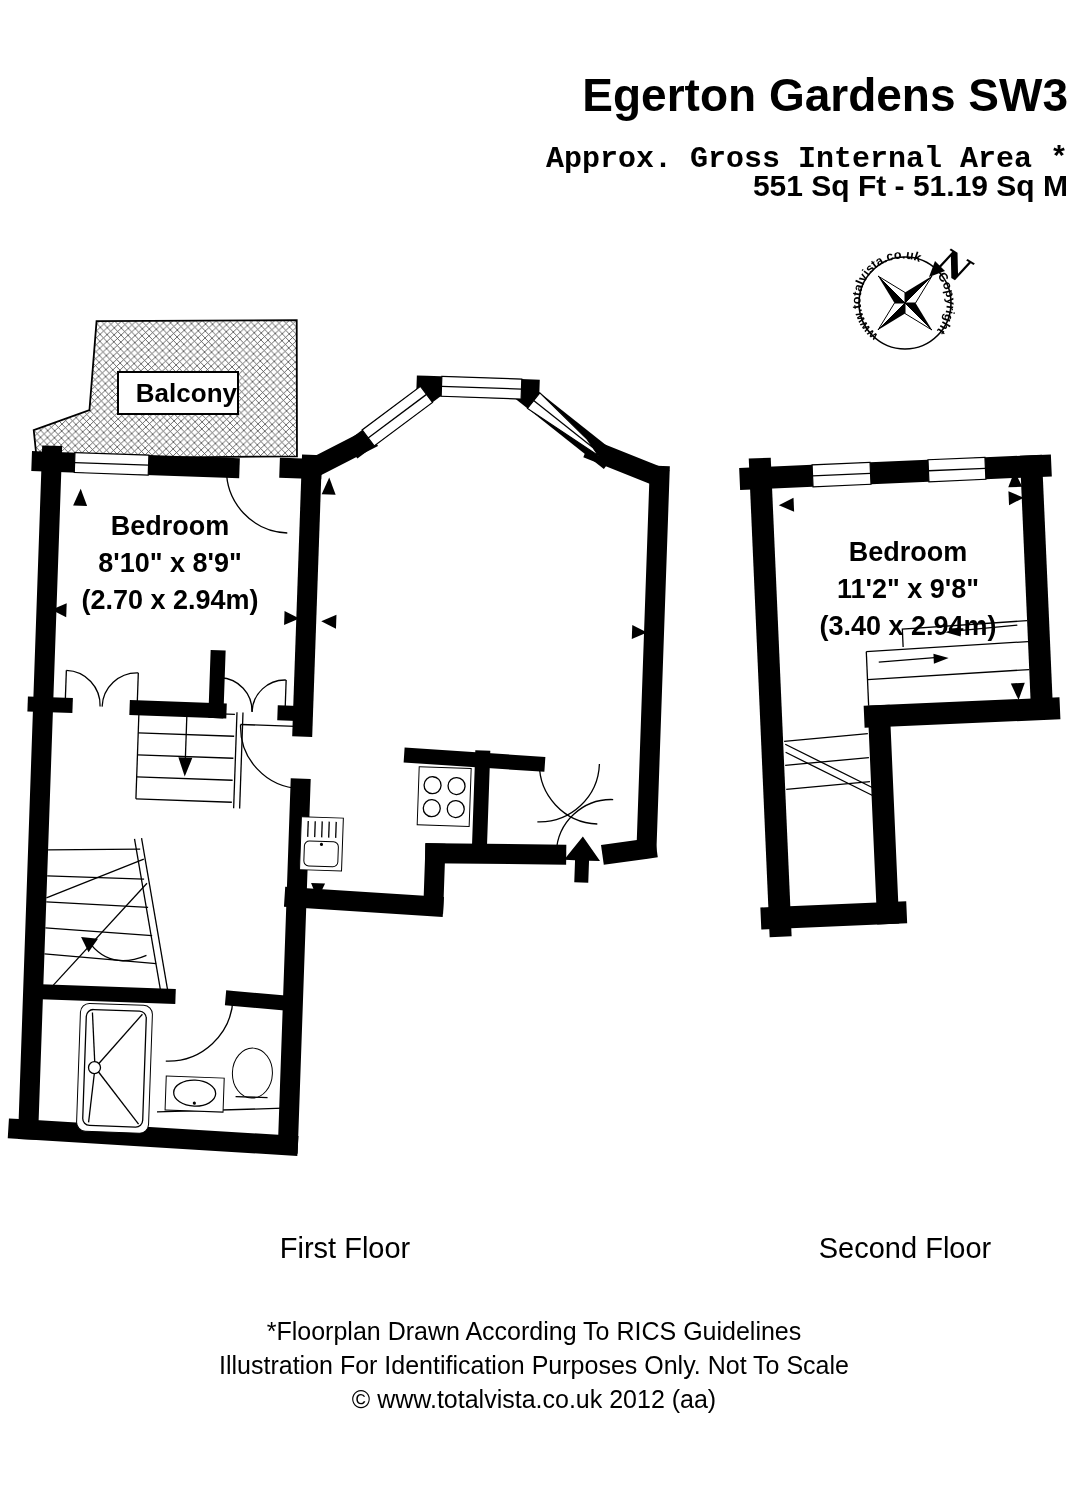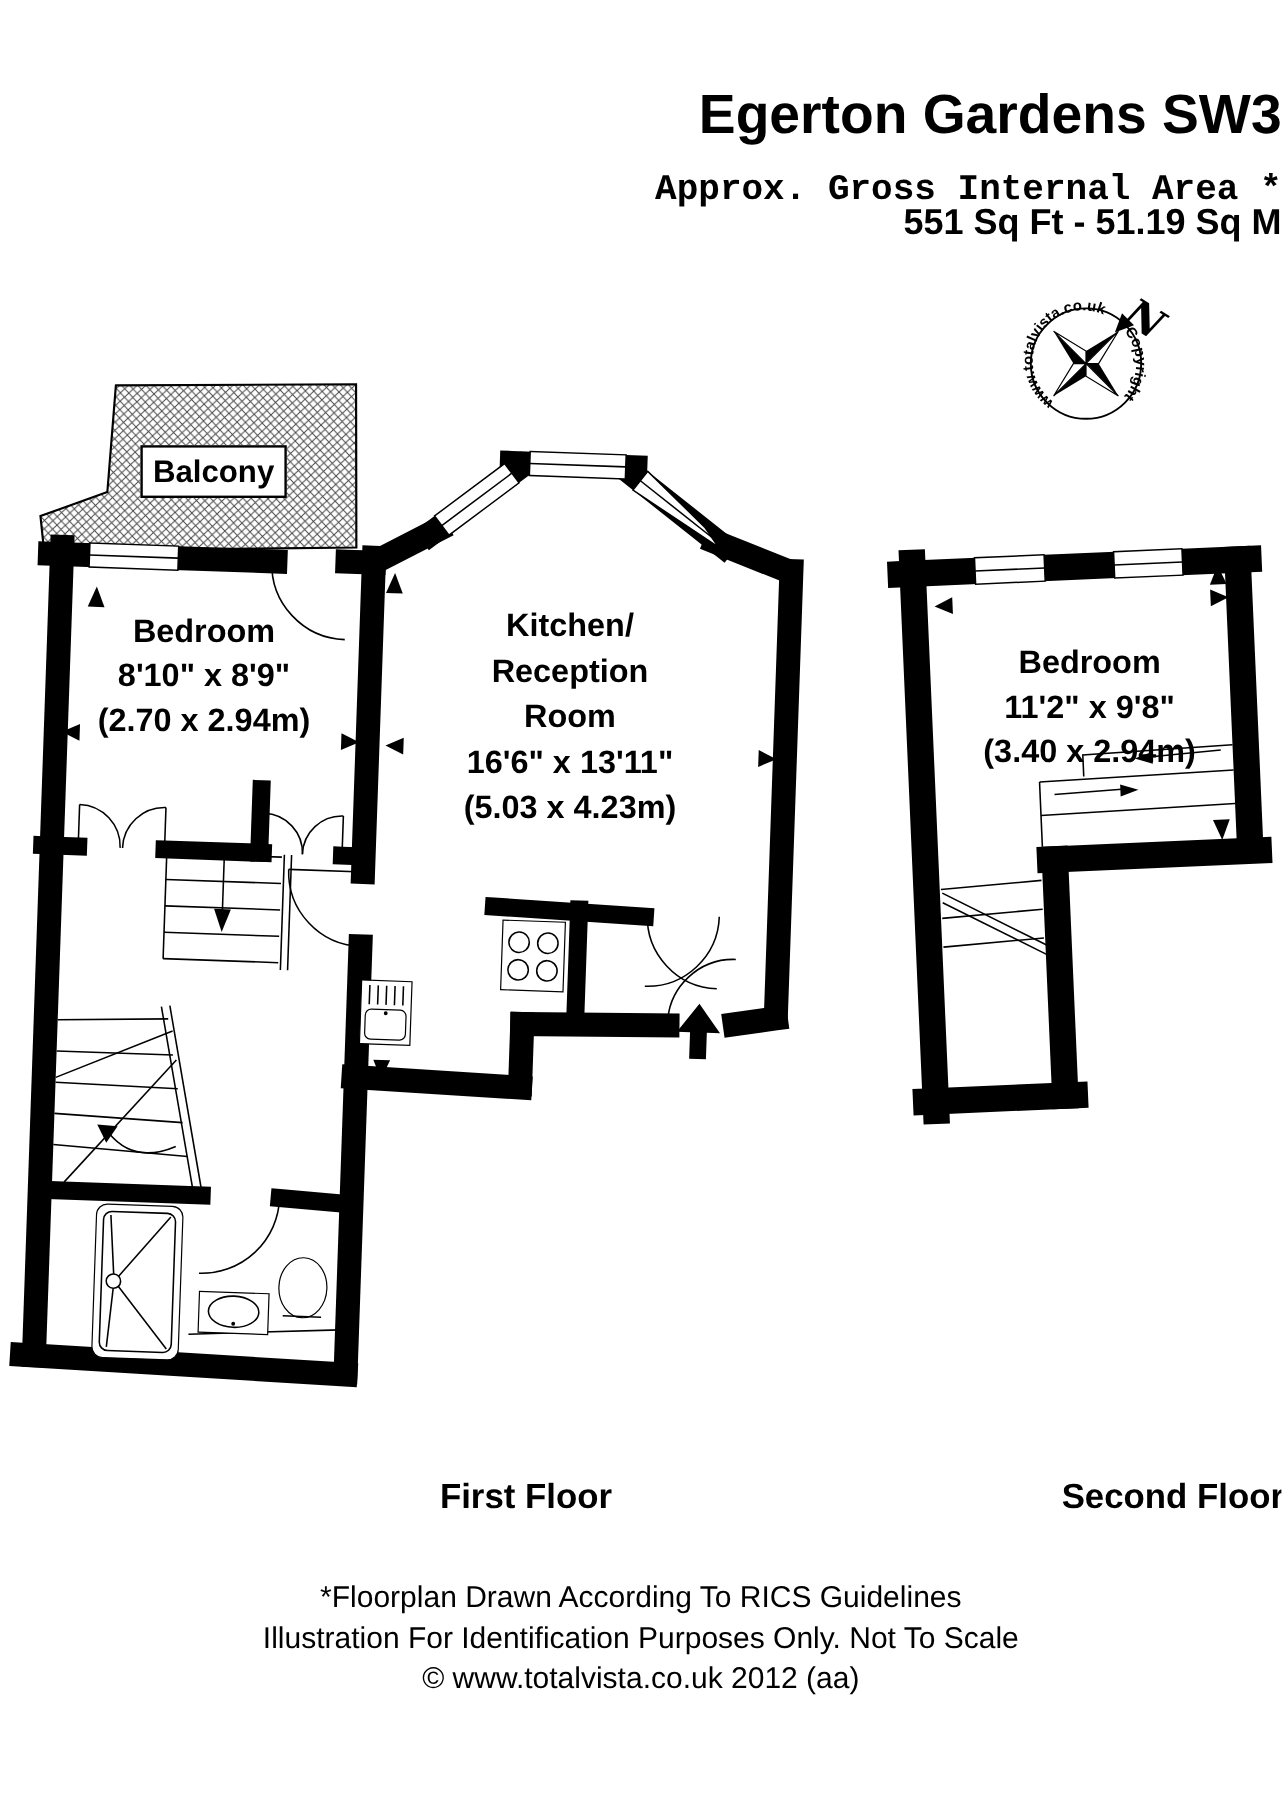--- a/index.html
+++ b/index.html
@@ -5,22 +5,22 @@
   html,body{margin:0;padding:0;background:#fff;}
   .page{position:relative;width:1068px;height:1500px;background:#fff;overflow:hidden;
         font-family:"Liberation Sans",sans-serif;color:#000;}
   .abs{position:absolute;}
   .ctr{text-align:right;}
   .title{left:0;right:0;top:68px;font-size:46px;font-weight:bold;letter-spacing:0px;}
   .sub1{left:0;right:0;top:142px;font-size:30px;font-weight:bold;font-family:Liberation Mono, monospace;}
   .sub2{left:0;right:0;top:169px;font-size:30px;font-weight:bold;}
   .roomlabel{font-weight:bold;font-size:27px;line-height:37px;text-align:center;white-space:nowrap;}
   .balcony-box{left:117px;top:371px;width:118px;height:40px;background:#fff;border:2px solid #000;
-               font-weight:bold;font-size:26px;line-height:40px;text-align:center;}
-  .floorlabel{font-size:29px;font-weight:bold;text-align:right;white-space:nowrap;}
+               font-weight:bold;font-size:26px;line-height:40px;text-align:right;}
+  .floorlabel{font-size:29px;font-weight:normal;text-align:center;white-space:nowrap;}
   .footer{left:0;right:0;top:1314px;font-size:25px;line-height:34px;text-align:center;font-weight:normal;}
   svg{position:absolute;left:0;top:0;}
   .wall{stroke:#000;stroke-linecap:square;fill:none;}
   .thin{stroke:#000;stroke-width:1.3;fill:none;}
   .winfill{fill:#fff;stroke:#000;stroke-width:1.2;}
   .blk{fill:#000;stroke:none;}
   .wht{fill:#fff;stroke:#000;stroke-width:1;}
 </style>
 </head>
 <body>
@@ -254,27 +254,20 @@
   <div class="abs ctr sub2">551 Sq Ft  -  51.19 Sq M</div>
 
   <div class="abs balcony-box">Balcony</div>
 
   <div class="abs roomlabel" style="left:55px;top:508px;width:230px;">
     <div>Bedroom</div>
     <div>8'10" x 8'9"</div>
     <div>(2.70 x 2.94m)</div>
   </div>
 
-  <div class="abs roomlabel" style="left:350px;top:502px;width:250px;line-height:38px;">
-    <div>Kitchen/</div>
-    <div>Reception</div>
-    <div>Room</div>
-    <div>16'6" x 13'11"</div>
-    <div>(5.03 x 4.23m)</div>
-  </div>
 
   <div class="abs roomlabel" style="left:778px;top:534px;width:260px;">
     <div>Bedroom</div>
     <div>11'2" x 9'8"</div>
     <div>(3.40 x 2.94m)</div>
   </div>
 
   <div class="abs floorlabel" style="left:180px;top:1232px;width:330px;">First Floor</div>
   <div class="abs floorlabel" style="left:740px;top:1232px;width:330px;">Second Floor</div>
 

